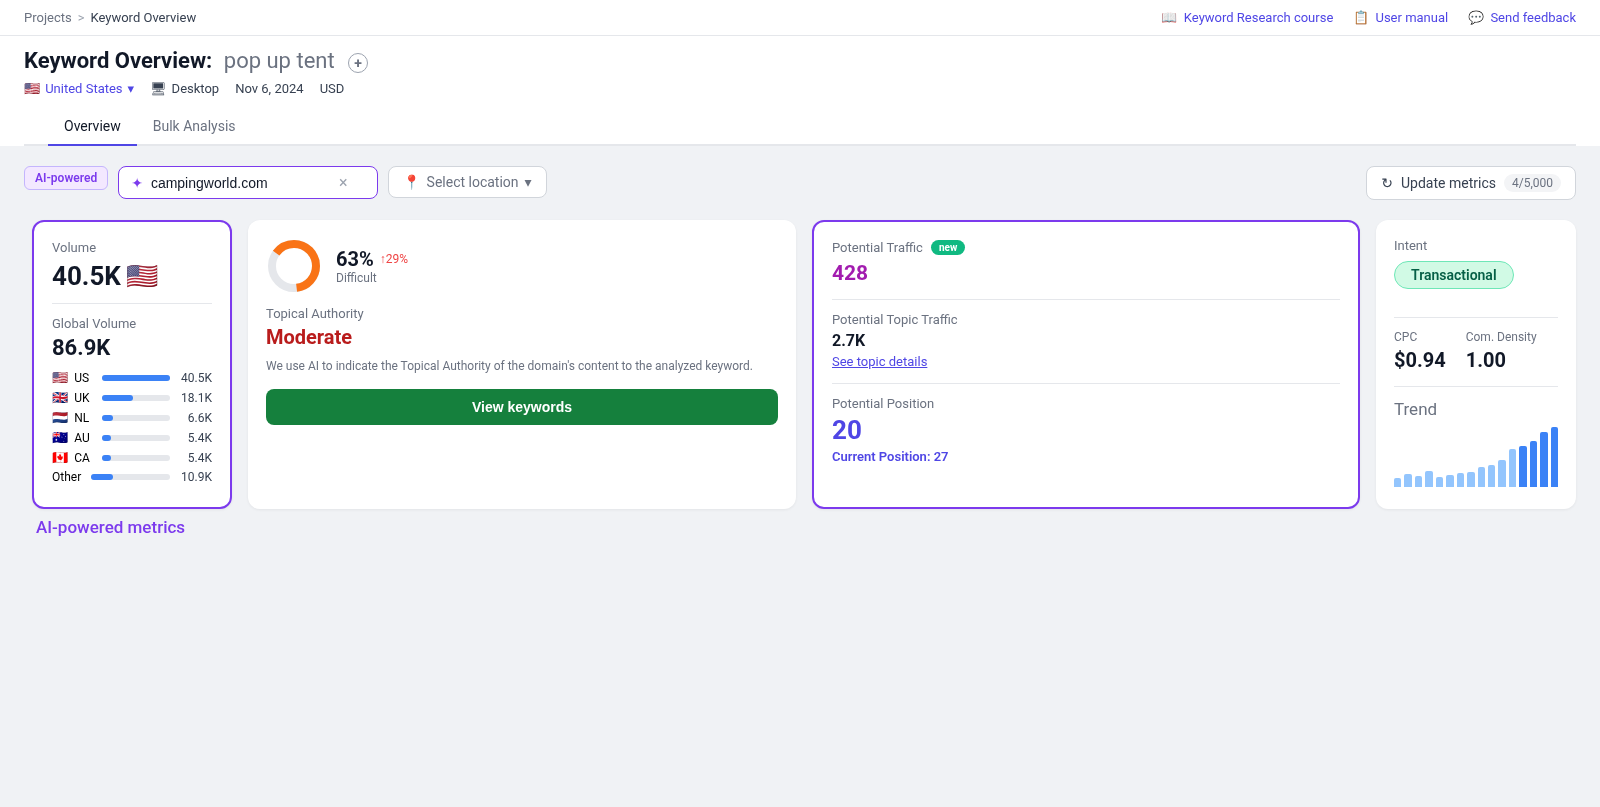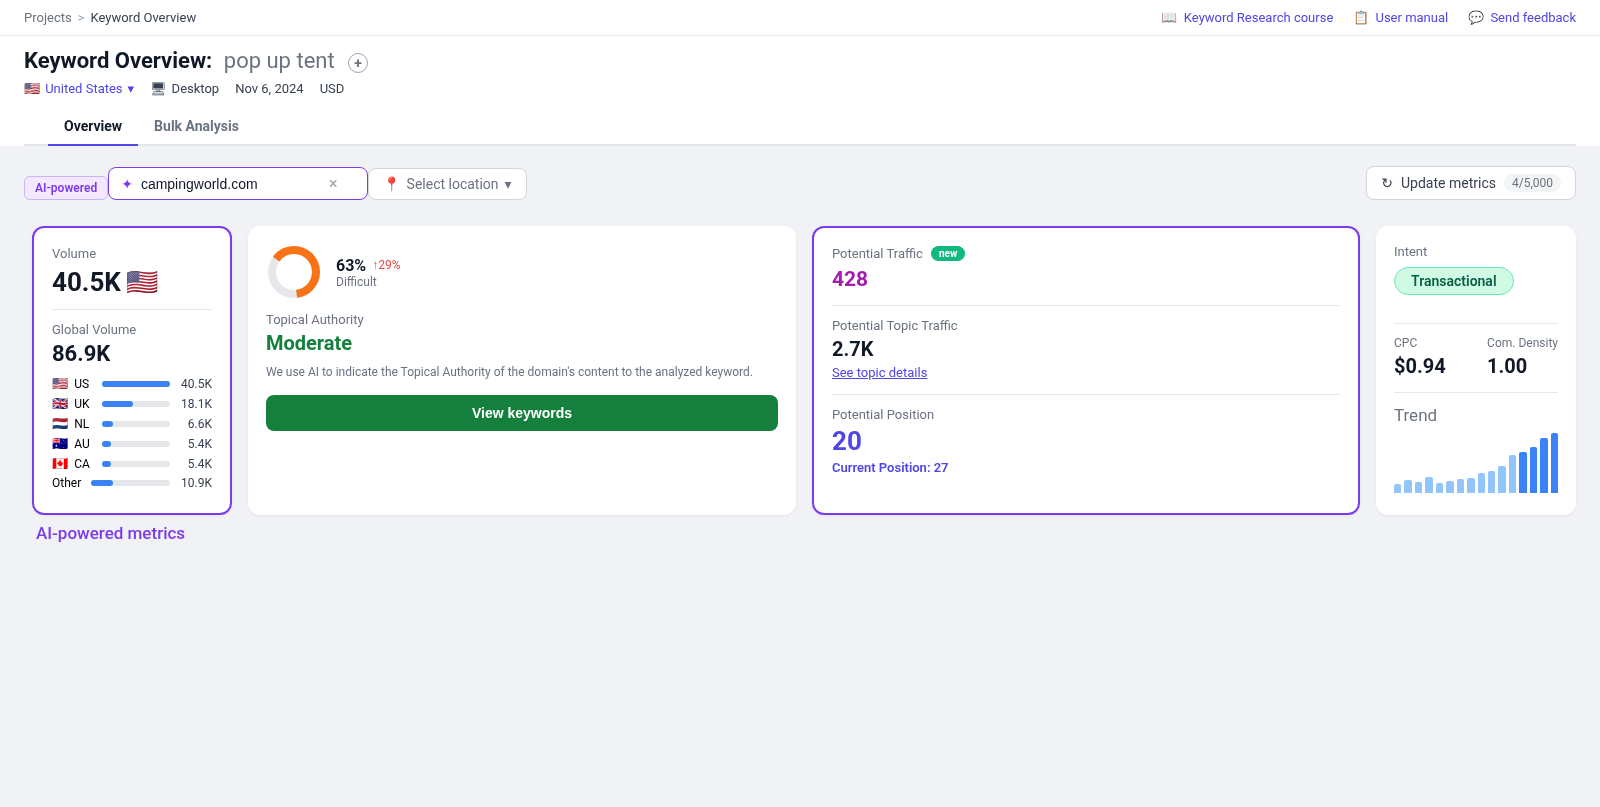--- a/index.html
+++ b/index.html
@@ -88,37 +88,38 @@
     .tabs-bar {
       display: flex;
       gap: 0;
       border-bottom: 2px solid #e5e7eb;
       background: #fff;
       padding: 0 24px;
     }
     .tab {
       padding: 10px 16px;
       font-size: 14px;
-      font-weight: 700;
+      font-weight: 400;
       cursor: pointer;
       color: #6b7280;
       border-bottom: 2px solid transparent;
       margin-bottom: -2px;
     }
     .tab.active {
       color: #111827;
       border-bottom: 2px solid #4f46e5;
     }
     .main-content {
       padding: 20px 24px;
     }
     .search-bar {
       display: flex;
-      align-items: flex-end;
-      margin-bottom: 26px;
+      align-items: flex-start;
+      gap: 10px;
+      margin-bottom: 20px;
     }
     .ai-badge {
       background: #f3e8ff;
       color: #7c3aed;
       border: 1px solid #c4b5fd;
       border-radius: 6px;
       padding: 4px 10px;
       font-size: 12px;
       font-weight: 600;
       white-space: nowrap;
@@ -219,25 +220,25 @@
     }
     .country-code { color: #000000; width: 22px; font-size: 12px; }
     .bar-wrap { flex: 1; background: #e5e7eb; border-radius: 3px; height: 6px; }
     .bar-fill { background: #3b82f6; border-radius: 3px; height: 6px; }
     .country-num { color: #374151; font-size: 12px; width: 36px; text-align: right; }
     
     .kd-card {}
     .kd-row { display: flex; align-items: center; gap: 14px; margin-bottom: 12px; }
     .donut-wrap { position: relative; width: 56px; height: 56px; }
     .donut-wrap svg { position: absolute; top:0; left:0; }
-    .kd-pct { font-size: 16px; font-weight: 700; color: #111827; }
+    .kd-pct { font-size: 20px; font-weight: 700; color: #111827; }
     .kd-change { color: #ef4444; font-size: 12px; }
     .kd-level { font-size: 12px; color: #6b7280; }
     .topical-label { font-size: 13px; color: #6b7280; margin-bottom: 4px; margin-top: 8px; }
-    .topical-value { font-size: 20px; font-weight: 700; color: #15803d; margin-bottom: 8px; }
+    .topical-value { font-size: 20px; font-weight: 700; color: #b91c1c; margin-bottom: 8px; }
     .topical-desc { font-size: 12px; color: #6b7280; line-height: 1.5; margin-bottom: 14px; }
     .view-keywords-btn {
       background: #15803d;
       color: #fff;
       border: none;
       border-radius: 8px;
       padding: 10px 20px;
       font-size: 14px;
       font-weight: 600;
       cursor: pointer;
@@ -249,41 +250,41 @@
     .new-badge {
       background: #10b981;
       color: #fff;
       font-size: 10px;
       font-weight: 700;
       border-radius: 20px;
       padding: 2px 8px;
     }
     .pt-value { font-size: 21px; font-weight: 700; color: #a21caf; margin-bottom: 14px; }
     .pt-topic-label { font-size: 13px; color: #6b7280; margin-bottom: 4px; }
-    .pt-topic-value { font-size: 20px; font-weight: 700; color: #111827; margin-bottom: 4px; }
+    .pt-topic-value { font-size: 16px; font-weight: 700; color: #111827; margin-bottom: 4px; }
     .see-topic-link { color: #4f46e5; font-size: 13px; cursor: pointer; margin-bottom: 14px; display: block; }
     .pt-pos-label { font-size: 13px; color: #6b7280; margin-bottom: 4px; }
     .pt-pos-value { font-size: 26px; font-weight: 700; color: #4f46e5; margin-bottom: 4px; }
     .pt-cur-pos { font-size: 13px; color: #6b7280; }
     .pt-cur-pos span { color: #4f46e5; font-weight: 600; }
     
     .intent-card {}
     .intent-label { font-size: 13px; color: #6b7280; margin-bottom: 8px; }
     .intent-badge {
       display: inline-block;
       background: #d1fae5;
       color: #065f46;
       border: 1.5px solid #6ee7b7;
       border-radius: 20px;
       padding: 5px 16px;
       font-size: 14px;
       font-weight: 600;
       margin-bottom: 16px;
     }
-    .cpc-density-row { display: flex; gap: 32px; margin-bottom: 14px; justify-content: space-between; }
+    .cpc-density-row { display: flex; gap: 20px; margin-bottom: 14px; }
     .cpc-block {}, .density-block {}
     .cd-label { font-size: 12px; color: #6b7280; margin-bottom: 4px; }
     .cd-value { font-size: 20px; font-weight: 700; color: #111827; }
     .trend-label { font-size: 17px; color: #6b7280; margin-bottom: 8px; }
     .trend-bars { display: flex; align-items: flex-end; gap: 3px; height: 60px; }
     .trend-bar { background: #93c5fd; border-radius: 2px 2px 0 0; flex: 1; }
     .trend-bar.tall { background: #3b82f6; }
     .cards-container { position: relative; padding-left: 8px; }
     
     .ai-metrics-footer {

